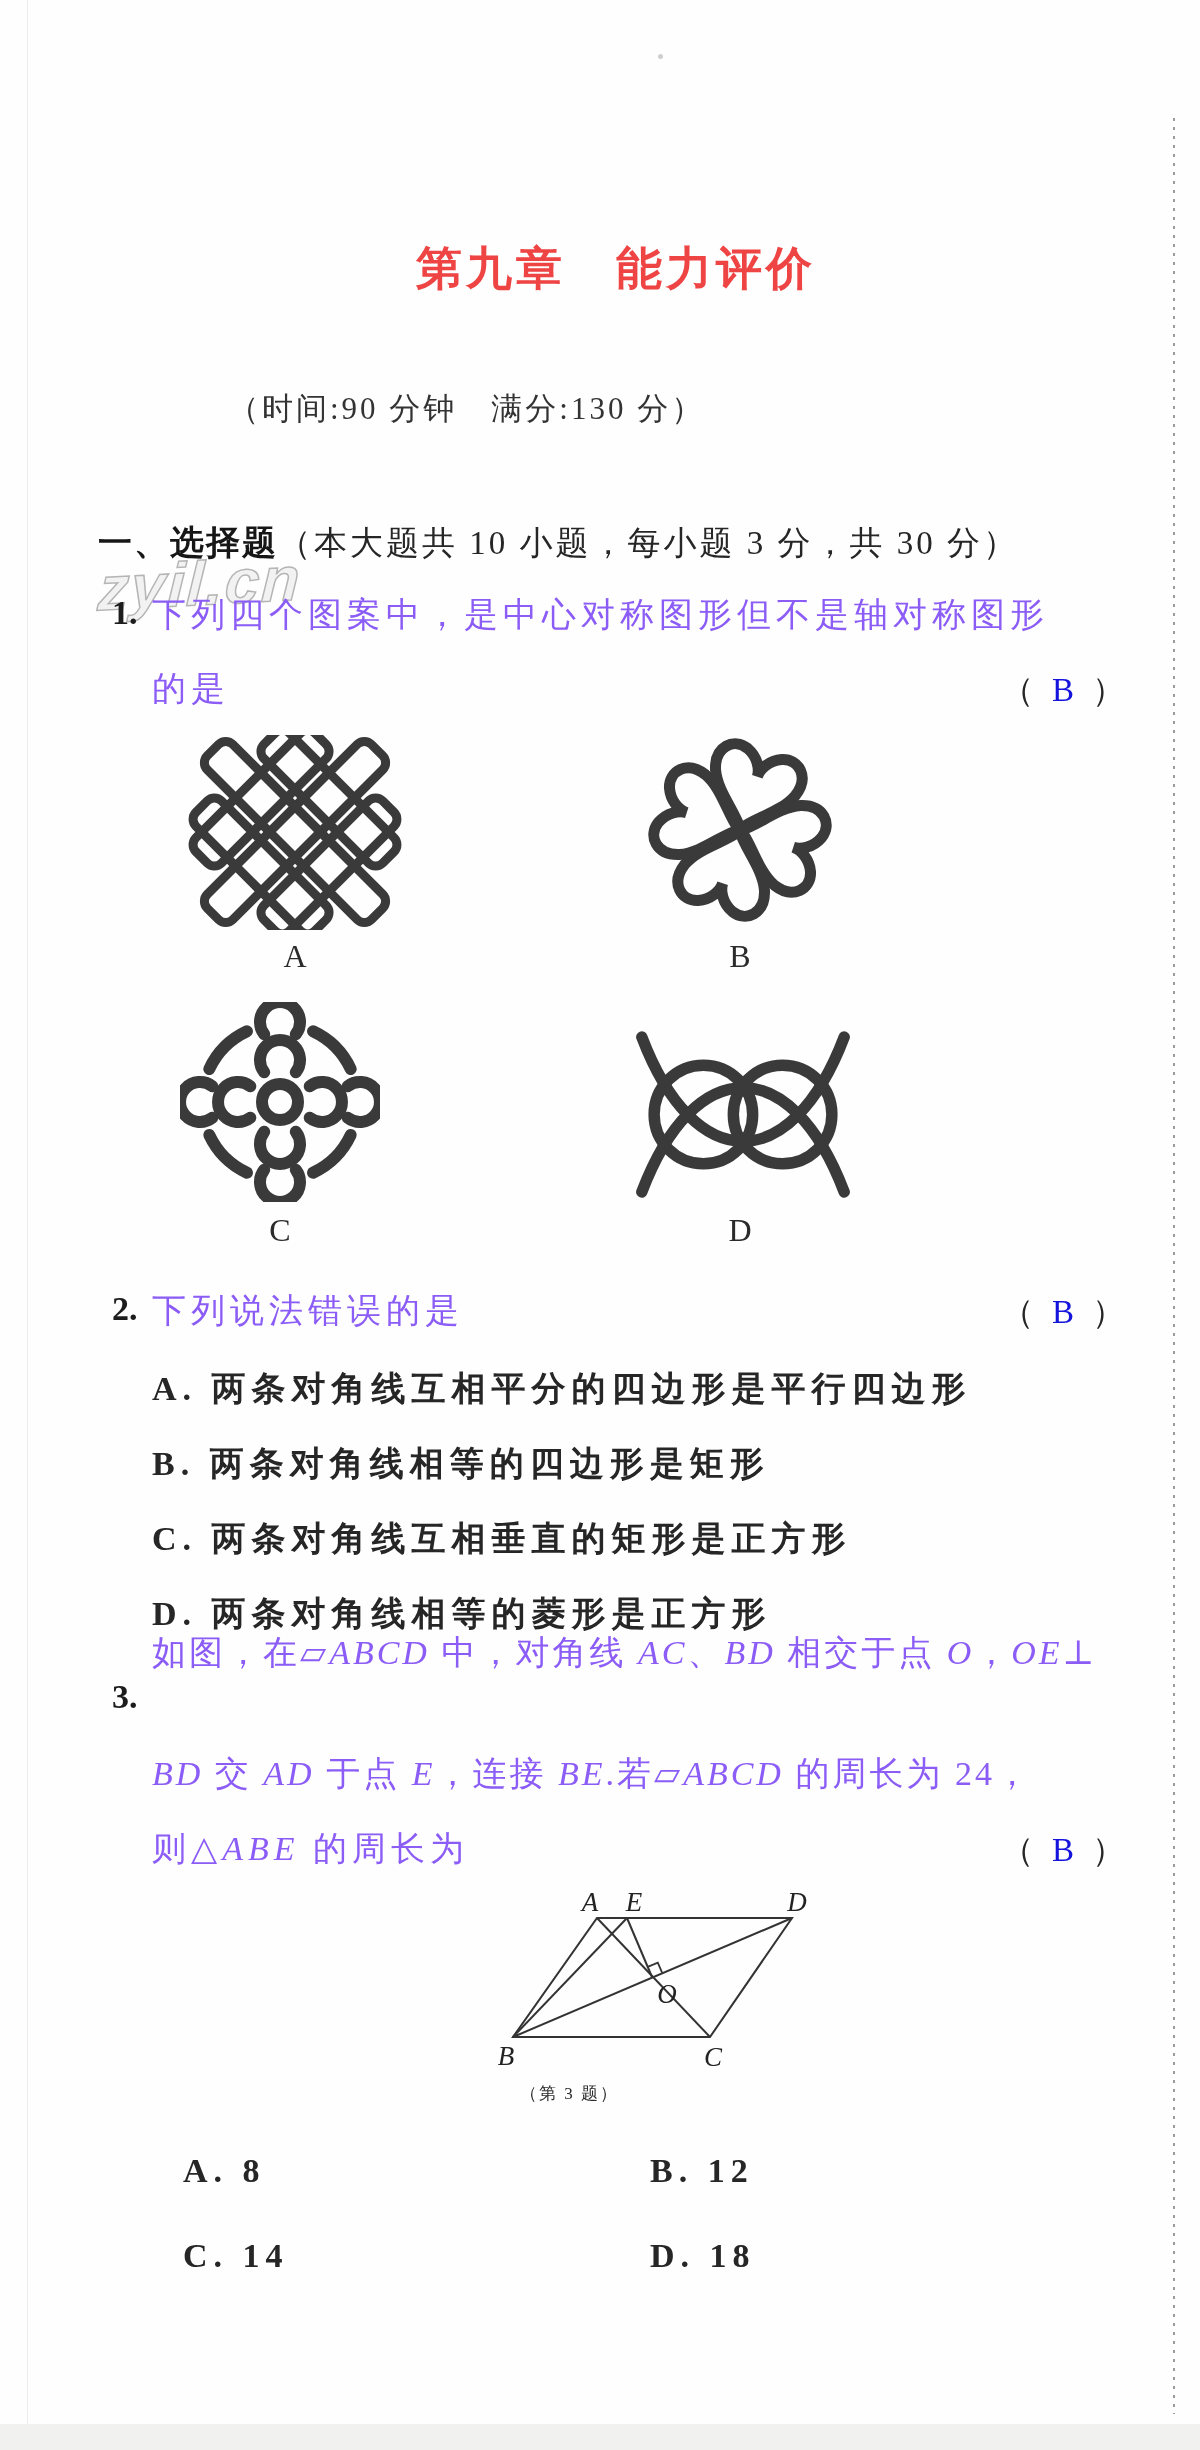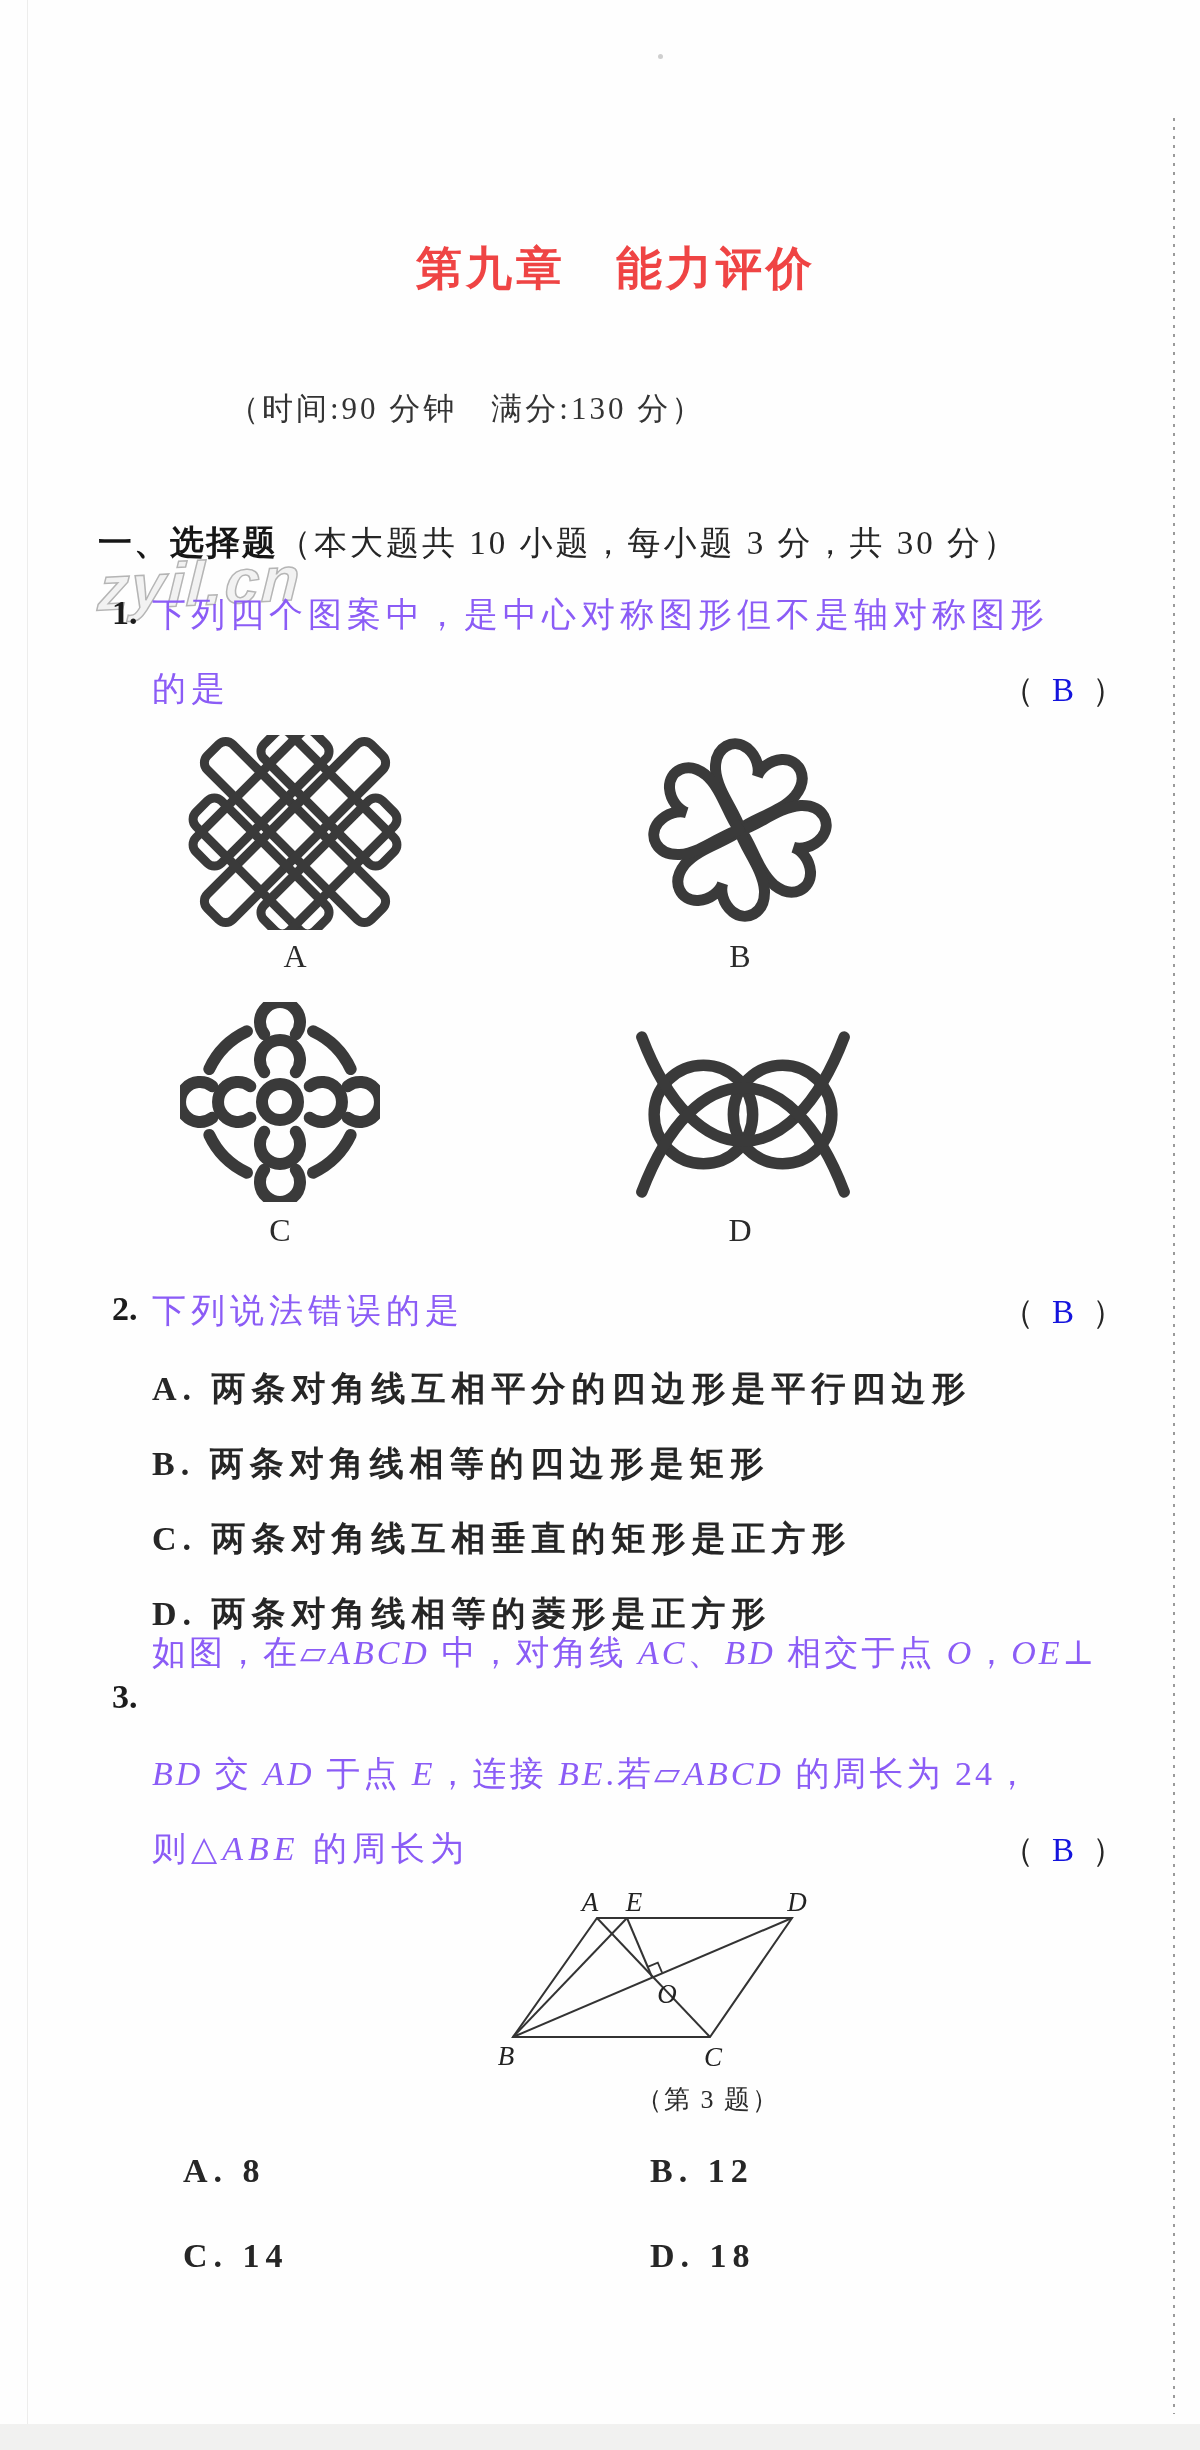--- a/index.html
+++ b/index.html
@@ -12,21 +12,21 @@
   .subtitle{font-size:31px;letter-spacing:3px;color:#333;}
   .section-bold{font-family:"Liberation Sans","DejaVu Sans",sans-serif;font-weight:bold;
                 font-size:34px;color:#161616;letter-spacing:2px;}
   .section-rest{font-size:33px;letter-spacing:3px;color:#262626;}
   .qnum{font-size:34px;font-weight:bold;color:#1c1c1c;}
   .qtext{font-size:34px;letter-spacing:5px;color:#8b5cf6;}
   .opt{font-size:34px;letter-spacing:6px;color:#262626;font-weight:bold;}
   .answer{font-size:33px;color:#262626;}
   .answer .ans-letter{color:#1414dd;margin:0 18px;font-family:"Liberation Serif",serif;}
   .fig-label{font-size:32px;color:#2b2b2b;text-align:center;}
-  .caption{font-size:26px;letter-spacing:2px;color:#2b2b2b;text-align:right;}
+  .caption{font-size:17px;letter-spacing:2px;color:#2b2b2b;text-align:left;}
   .watermark{font-size:62px;font-style:italic;font-weight:bold;
              font-family:"Liberation Sans","DejaVu Sans",sans-serif;
              color:rgba(160,160,160,0.12);-webkit-text-stroke:1.5px #b5b5b5;
              transform:rotate(-3deg) skewX(-6deg);letter-spacing:2px;}
   .dashed-rule{position:absolute;width:2px;
         background:repeating-linear-gradient(180deg,#9a9a9a 0 3px,transparent 3px 9px);}
   .page-bottom{position:absolute;left:0;top:2424px;width:1200px;height:26px;background:#f1f1f0;}
   .page-left-edge{position:absolute;left:27px;top:0;width:1px;height:2450px;background:#ededec;}
   .dot{position:absolute;width:5px;height:5px;border-radius:50%;background:#cfcfcf;}
   svg text{font-family:"Liberation Serif","DejaVu Serif",serif;}

